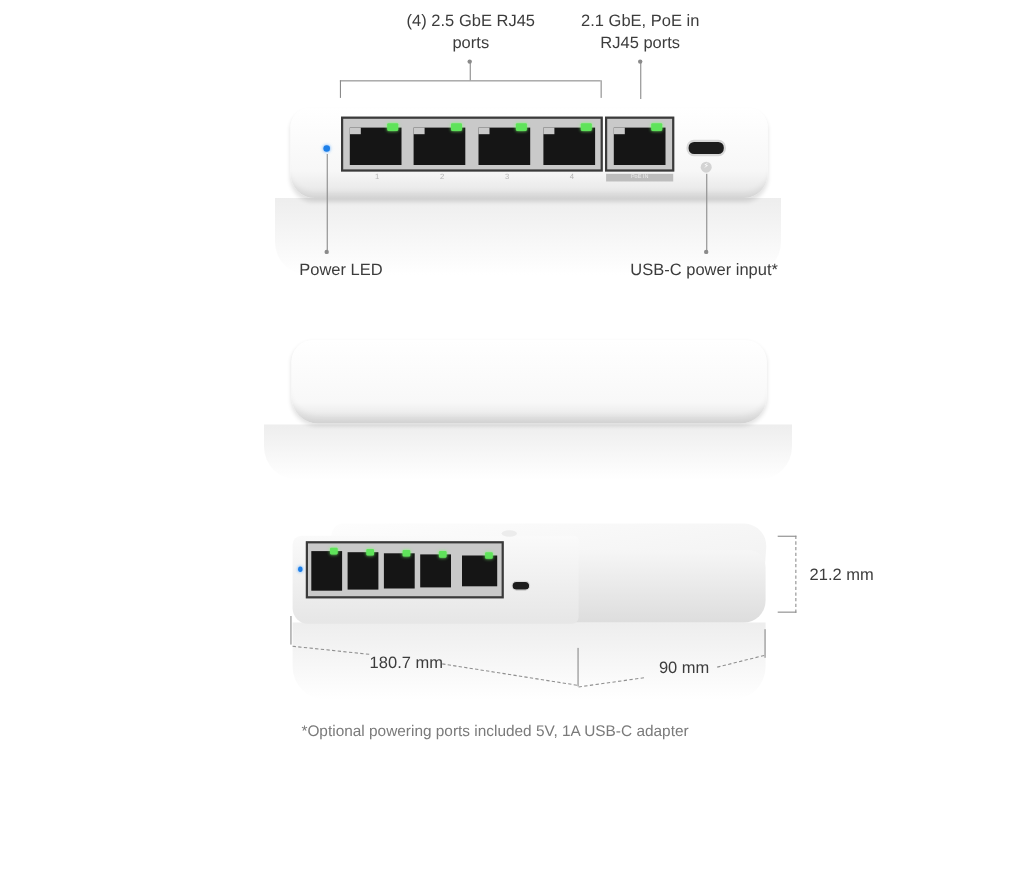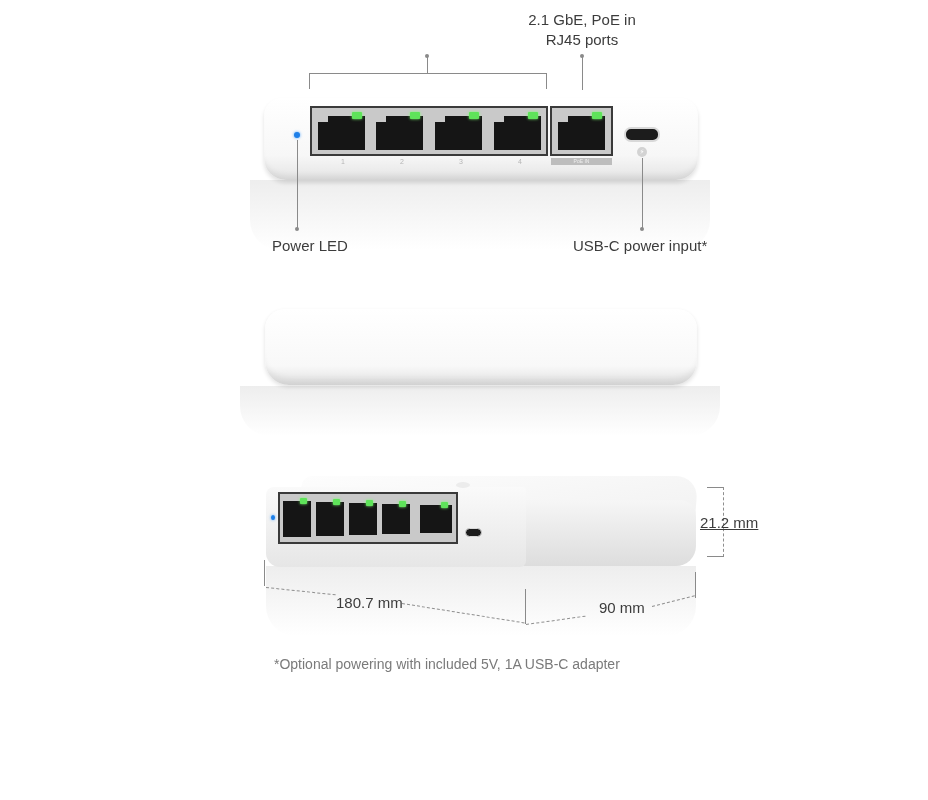--- a/index.html
+++ b/index.html
@@ -38,20 +38,22 @@
   .device-3d-side { left:520px; top:500px; width:176px; height:66px; background:linear-gradient(#f6f6f6,#dddddd);
     border-radius:0 16px 20px 0; }
   .dash-h { border-top:1.5px dashed #8f8f8f; height:0; }
   .dash-v { border-left:1.5px dashed #8f8f8f; width:0; }
   .footnote { font-size:14px; color:#7a7a7a; }
 </style>
 </head>
 <body>
 
 <div class="abs label center" style="left:348px; top:10px; width:160px;">
+  <div>(4) 2.5 GbE RJ45</div>
+  <div>ports</div>
 </div>
 <div class="abs label center" style="left:512px; top:10px; width:140px;">
   <div>2.1 GbE, PoE in</div>
   <div>RJ45 ports</div>
 </div>
 
 <div class="abs line" style="left:309px; top:73px; width:237px; height:1px;"></div>
 <div class="abs line" style="left:309px; top:73px; width:1px; height:16px;"></div>
 <div class="abs line" style="left:546px; top:73px; width:1px; height:16px;"></div>
 <div class="abs line" style="left:427px; top:56px; width:1px; height:17px;"></div>
@@ -132,26 +134,26 @@
   </div>
   <div class="port" style="left:140px; top:11px; width:32px; height:28px;">
     <div class="led" style="left:21px; top:-3px; width:7px; height:6px;"></div>
   </div>
 </div>
 <div class="abs usb-c" style="left:465px; top:528px; width:17px; height:9px; border-width:1px;"></div>
 
 <div class="abs line" style="left:707px; top:487px; width:17px; height:1px;"></div>
 <div class="abs dash-v" style="left:723px; top:487px; height:70px;"></div>
 <div class="abs line" style="left:707px; top:556px; width:17px; height:1px;"></div>
-<div class="abs label" style="left:700px; top:513px;text-decoration:underline;">21.2 mm</div>
+<div class="abs label" style="left:736px; top:513px;">21.2 mm</div>
 
 <div class="abs line" style="left:264px; top:560px; width:1px; height:26px;"></div>
 <div class="abs dash-h" style="left:266px; top:587px; width:70px; transform:rotate(6deg); transform-origin:left;"></div>
 <div class="abs label" style="left:336px; top:593px;">180.7 mm</div>
 <div class="abs dash-h" style="left:402px; top:603px; width:124px; transform:rotate(9deg); transform-origin:left;"></div>
 <div class="abs line" style="left:525px; top:589px; width:1px; height:35px;"></div>
 
 <div class="abs dash-h" style="left:526px; top:624px; width:60px; transform:rotate(-8deg); transform-origin:left;"></div>
 <div class="abs label" style="left:599px; top:598px;">90 mm</div>
 <div class="abs dash-h" style="left:652px; top:606px; width:44px; transform:rotate(-14deg); transform-origin:left;"></div>
 <div class="abs line" style="left:695px; top:572px; width:1px; height:26px;"></div>
 
-<div class="abs footnote" style="left:274px; top:656px;">*Optional powering with included 5V, 1A USB-C adapter</div>
+<div class="abs footnote" style="left:274px; top:656px;">*Optional powering ports included 5V, 1A USB-C adapter</div>
 
 </body></html>

